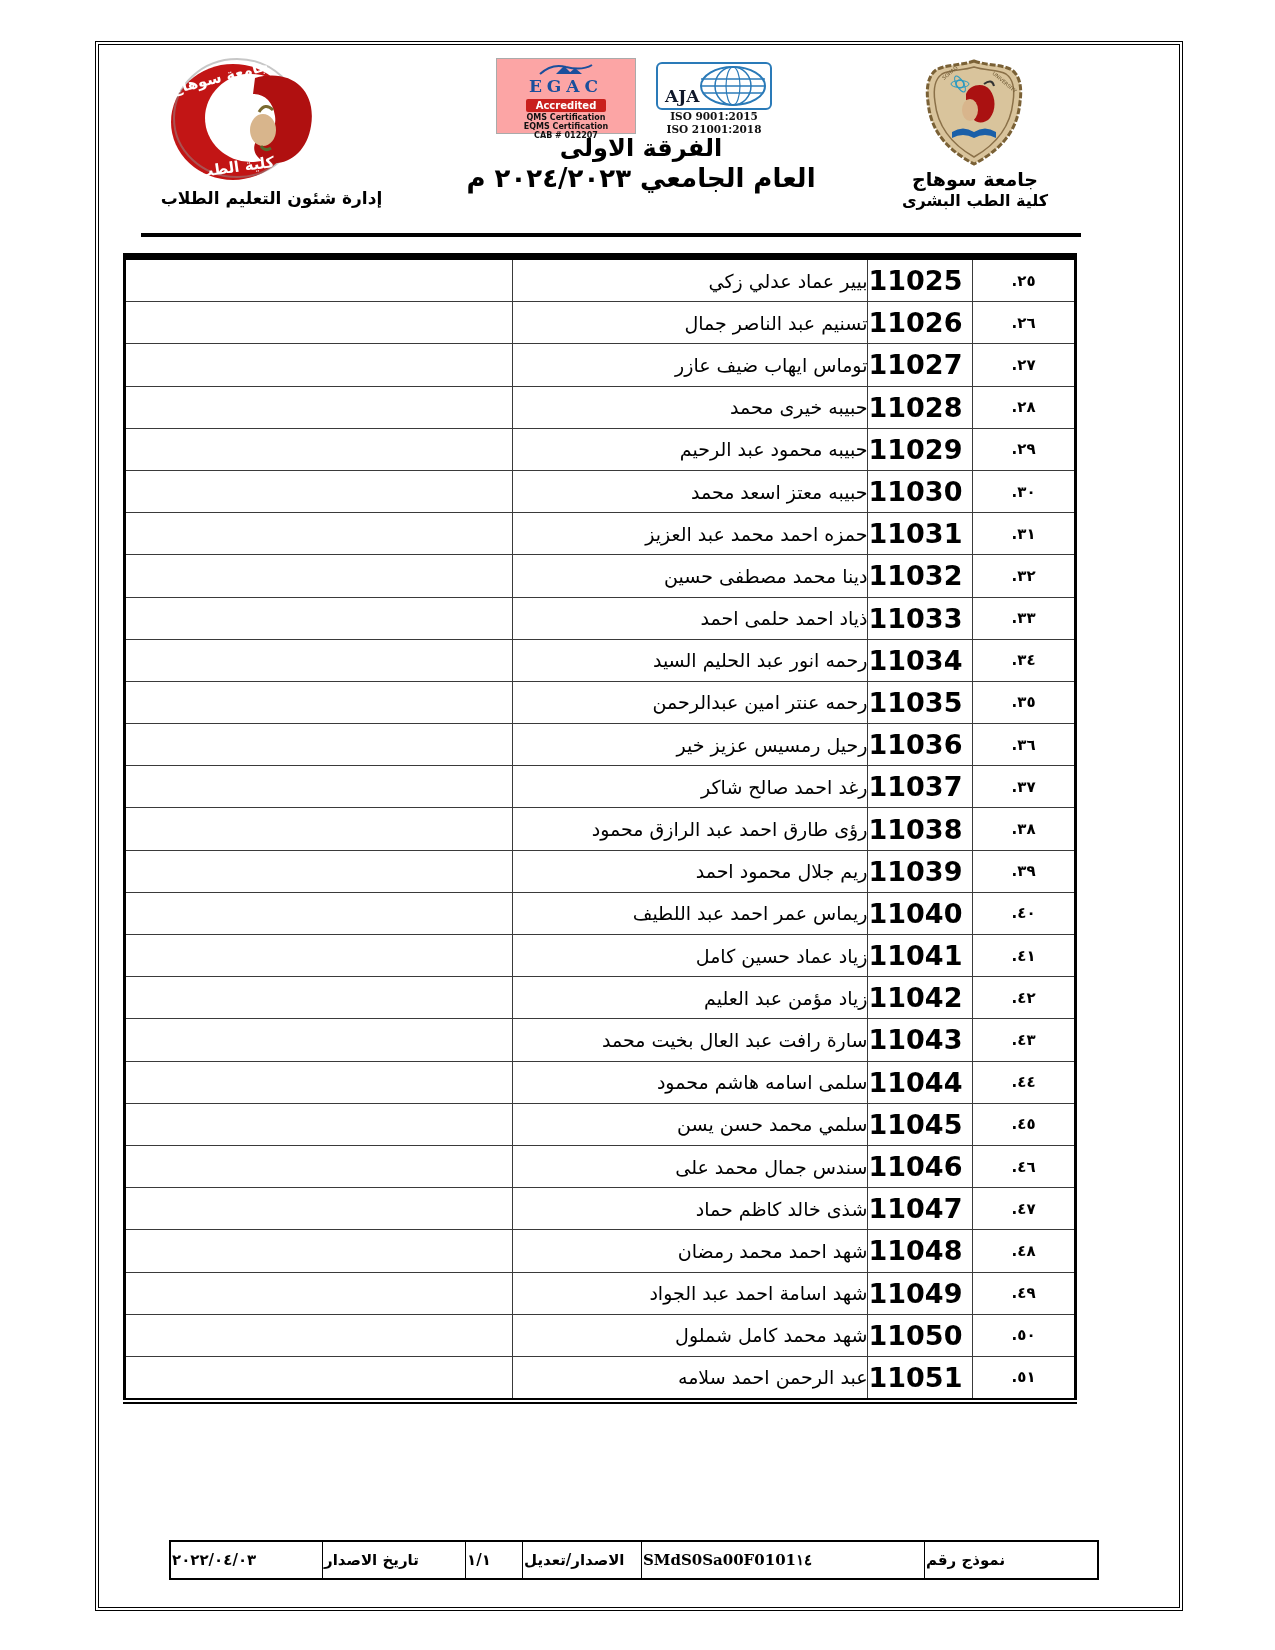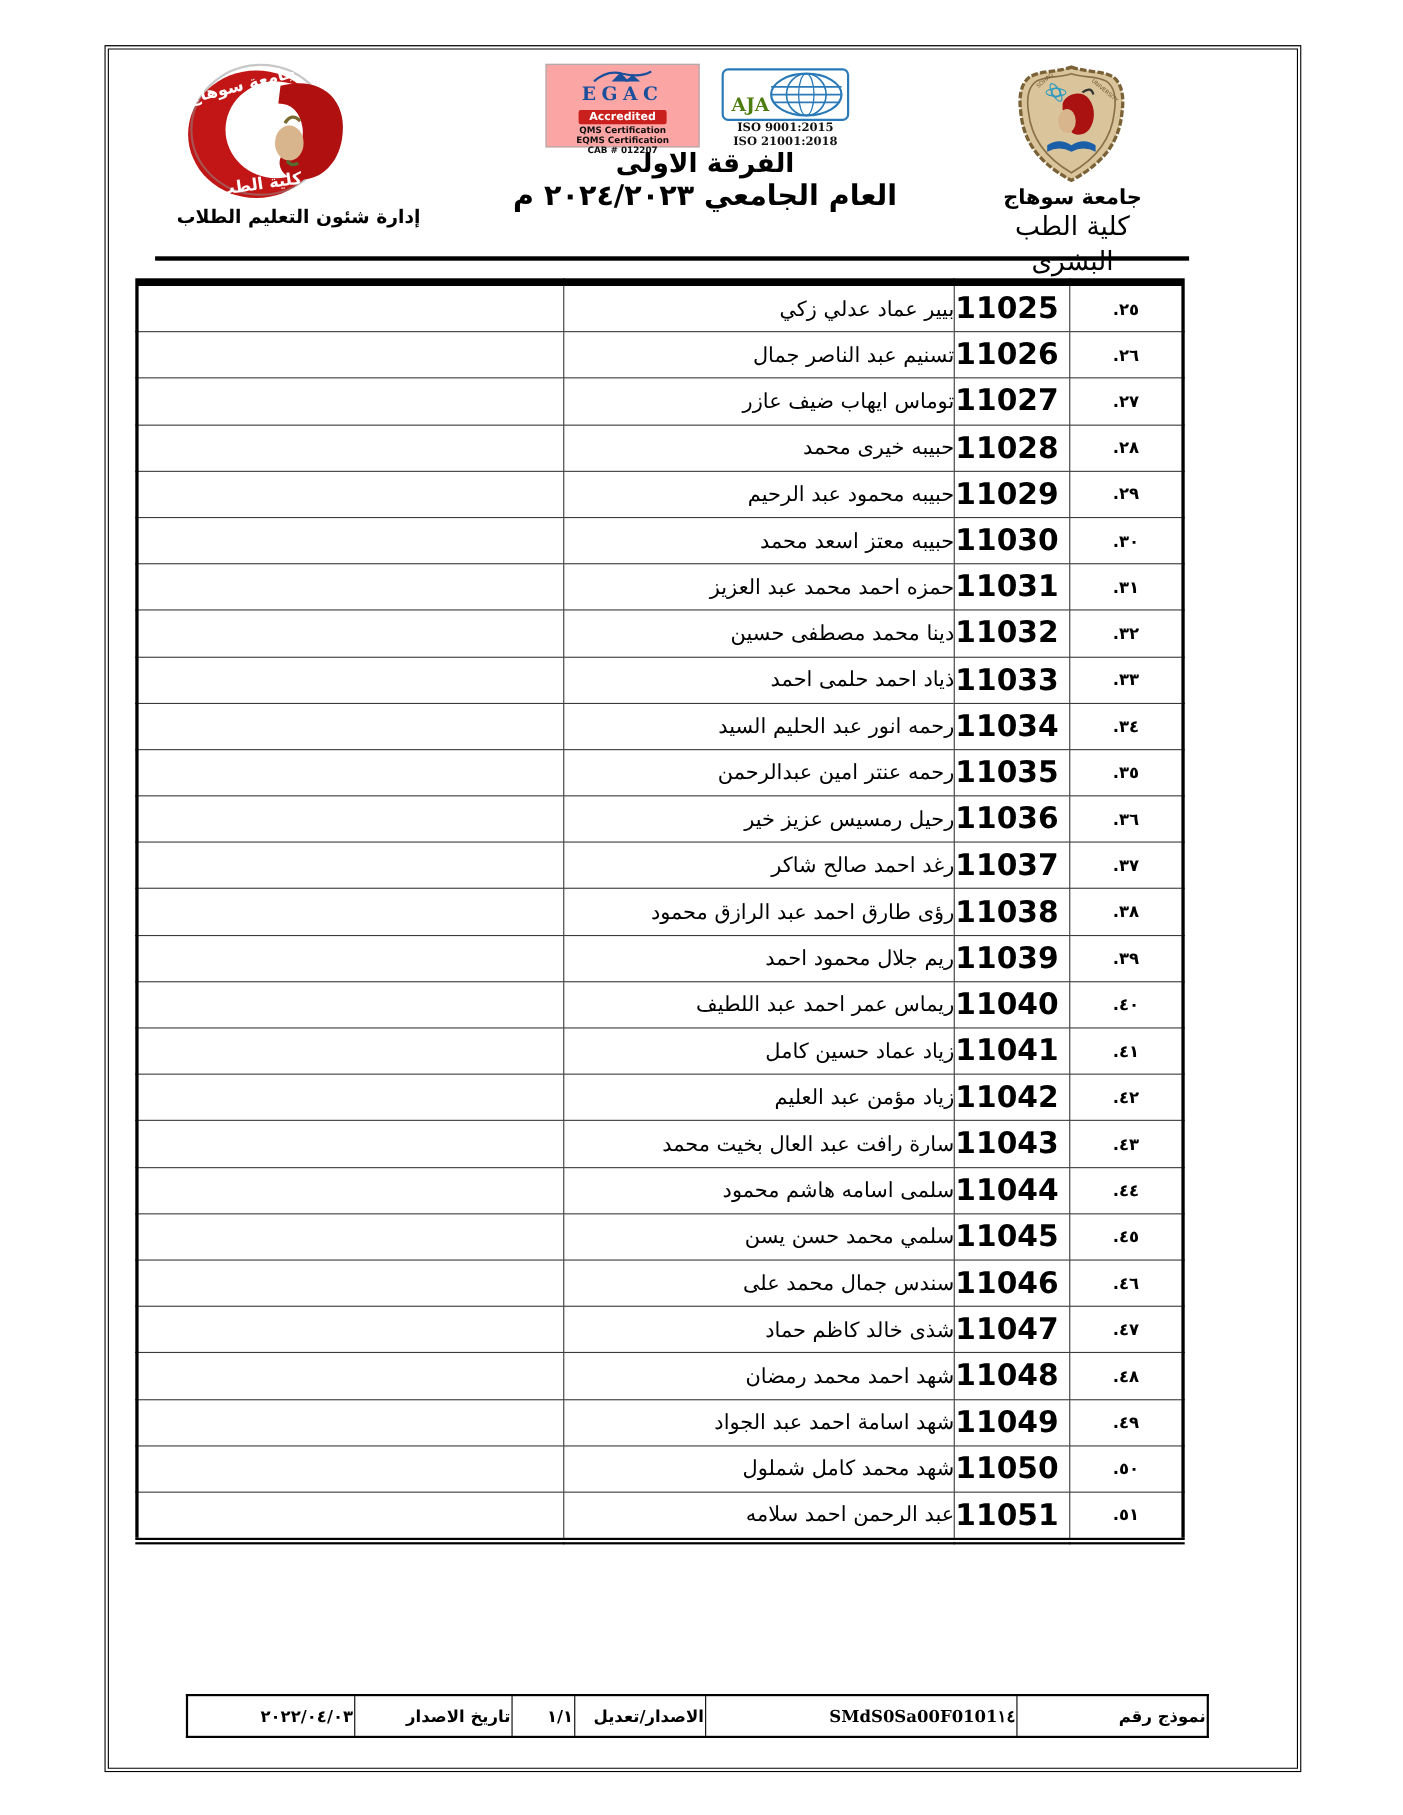--- a/index.html
+++ b/index.html
@@ -14,50 +14,50 @@
              font-weight:bold;font-size:17px;direction:rtl;}
   .egac-box{position:absolute;left:400px;top:16px;width:140px;height:76px;border:1px solid #aaa;
             background:#fca5a5;text-align:center;padding-top:1px;box-sizing:border-box;}
   .egac-name{color:#1a4f9c;font-weight:bold;font-size:17px;letter-spacing:5px;
              font-family:"DejaVu Serif",serif;line-height:15px;}
   .egac-accred{display:inline-block;background:#c9201d;color:#fff;font-weight:bold;font-size:10px;
                padding:0 10px;border-radius:2px;line-height:13px;margin:1px 0;}
   .egac-line{font-size:8px;font-weight:bold;line-height:9px;color:#111;}
   .aja-wrap{position:absolute;left:560px;top:20px;width:116px;text-align:center;}
   .aja-box{border:2px solid #2a7ab8;border-radius:6px;height:44px;position:relative;background:#fff;overflow:hidden;}
-  .aja-name{position:absolute;left:7px;bottom:2px;font-weight:bold;font-size:17px;color:#4d7c0f;
+  .aja-name{position:absolute;left:7px;bottom:2px;font-weight:bold;font-size:17px;color:#0f172a;
             font-family:"DejaVu Serif",serif;}
   .aja-globe{position:absolute;right:3px;top:1px;}
   .aja-iso{font-size:10.5px;font-weight:bold;line-height:13px;color:#111;font-family:"DejaVu Serif",serif;}
   .titles{position:absolute;left:330px;top:92px;width:430px;text-align:center;direction:rtl;}
   .title1{font-weight:bold;font-size:26px;line-height:29px;}
   .title2{font-weight:bold;font-size:24px;line-height:28px;}
   .title3{font-weight:bold;font-size:26px;line-height:32px;}
   .shield-logo{position:absolute;left:822px;top:16px;width:112px;height:110px;}
   .uni-text{position:absolute;left:800px;top:126px;width:158px;text-align:center;direction:rtl;}
   .uni-line1{font-weight:bold;font-size:19px;line-height:23px;}
-  .uni-line2{font-weight:normal;font-size:24px;line-height:31px;}
+  .uni-line2{font-weight:bold;font-size:16px;line-height:19px;}
   .rule{position:absolute;left:45px;top:191px;width:940px;height:4px;background:#000;}
 
   
   table.roster{position:absolute;left:27px;top:211px;width:954px;border-collapse:collapse;
                border:3px solid #000;border-top:7px solid #000;border-bottom:6px double #000;
                table-layout:fixed;}
   table.roster td{border:1.4px solid #3a3a3a;height:41.2px;padding:0;overflow:hidden;white-space:nowrap;}
   td.c0{width:100px;text-align:center;font-weight:bold;font-size:15px;
         font-family:"DejaVu Sans",sans-serif;}
   td.c1{width:103px;text-align:left;padding-left:12px;font-weight:bold;font-size:27px;
         font-family:"DejaVu Sans",sans-serif;direction:ltr;}
   td.c2{width:352px;text-align:right;padding-right:5px;font-size:19px;}
   td.c3{width:383px;}
 
   
   table.footer{position:absolute;left:73px;top:1498px;width:911px;border-collapse:collapse;
                border:2px solid #000;table-layout:fixed;}
-  table.footer td{border:1.5px solid #000;height:34px;text-align:right;vertical-align:middle;
+  table.footer td{border:1.5px solid #000;height:34px;text-align:left;vertical-align:middle;
                   font-weight:bold;font-size:15px;overflow:hidden;white-space:nowrap;}
   td.f0{width:170px;margin-top:48px;}
   td.f1{width:280px;font-family:"DejaVu Serif",serif;font-size:17px;}
   td.f2{width:116px;}
   td.f3{width:54px;}
   td.f4{width:140px;}
   td.f5{width:149px;}
 </style>
 </head>
 <body>

